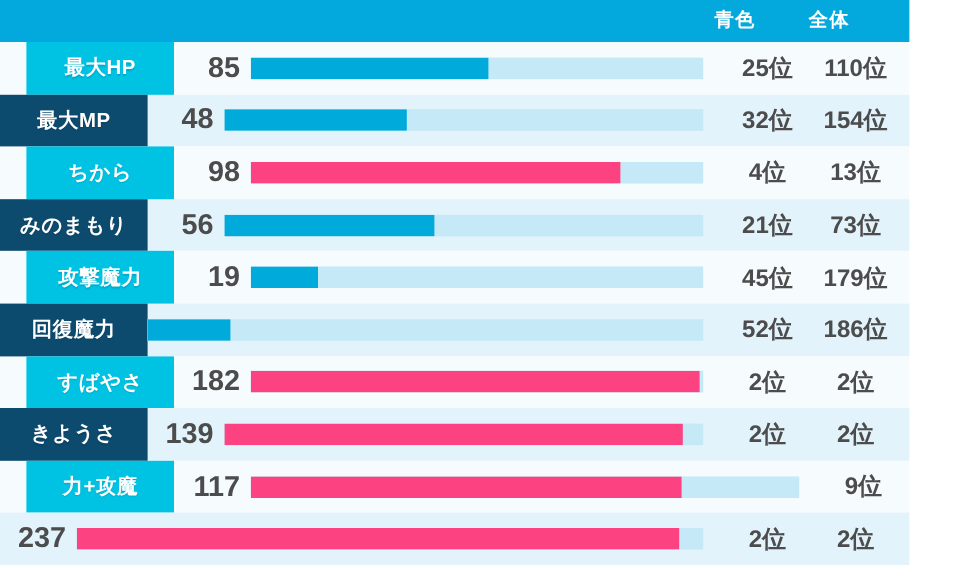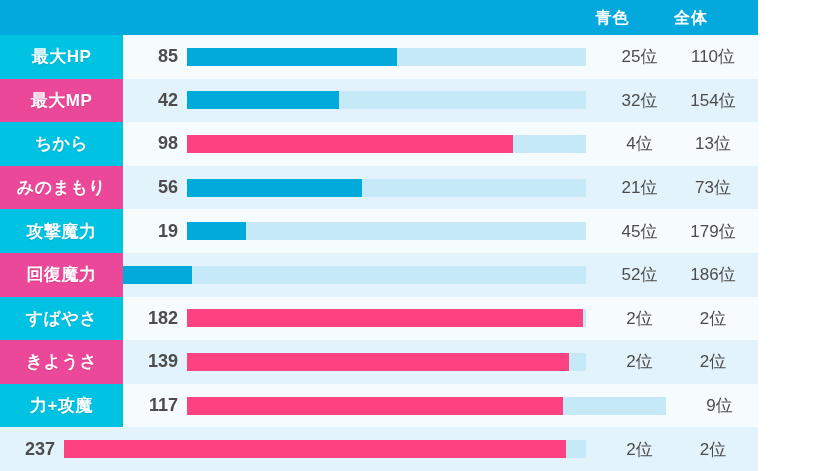--- a/index.html
+++ b/index.html
@@ -56,52 +56,52 @@
 
   
   .rows {
     display: block;
   }
   .stat-row {
     display: flex;
     align-items: stretch;
     height: 43.6px;
   }
-  .stat-row.odd  { background: #f6fbfe; }
+  .stat-row.odd  { background: #f6fbfe; padding-left: 22px; }
   .stat-row.even { background: #e3f3fb; }
 
   .label-cell {
     width: 123px;
     flex: 0 0 123px;
     display: flex;
     align-items: center;
     justify-content: center;
     color: #ffffff;
     font-size: 17px;
     font-weight: bold;
     letter-spacing: 0.5px;
     text-shadow: 0 1px 1px rgba(0,0,0,0.12);
     box-sizing: border-box;
     padding: 0 2px;
   }
   .label-cell.tint-a { background: #00c2e3; }
-  .label-cell.tint-b { background: #ec4899; }
+  .label-cell.tint-b { background: #0c4a6e; }
   .label-cell .lbl-text { white-space: nowrap; }
   .label-cell.shrink .lbl-text { font-size: 15.5px; letter-spacing: 0px; }
 
   .value-cell {
     width: 64px;
     flex: 0 0 64px;
     display: flex;
     align-items: center;
     justify-content: flex-end;
     padding-right: 9px;
     box-sizing: border-box;
     color: #4c4c4c;
-    font-size: 18px;
+    font-size: 24px;
     font-weight: bold;
   }
 
   .bar-cell {
     flex: 1 1 auto;
     display: flex;
     align-items: center;
     padding-right: 15px;
     box-sizing: border-box;
   }
@@ -122,22 +122,23 @@
   .bar-fill.blue { background: #00abdc; }
   .bar-fill.pink { background: #fc4280; }
 
   .rank-cell {
     width: 77px;
     flex: 0 0 77px;
     display: flex;
     align-items: center;
     justify-content: center;
     color: #4c4c4c;
-    font-size: 17px;
-    box-sizing: border-box;
+    font-size: 20px;
+    box-sizing: border-box;
+    font-weight: bold;
   }
   .rank-cell.wide {
     width: 80px;
     flex: 0 0 80px;
     padding-right: 10px;
   }
 </style>
 </head>
 <body>
 
@@ -161,21 +162,21 @@
             <div class="bar-fill blue" style="width: 52.6%;"></div>
           </div>
         </div>
         <div class="rank-cell">25位</div>
         <div class="rank-cell wide">110位</div>
       </div>
       <div class="stat-row even">
         <div class="label-cell tint-b">
           <span class="lbl-text">最大MP</span>
         </div>
-        <div class="value-cell">42</div>
+        <div class="value-cell">48</div>
         <div class="bar-cell">
           <div class="bar-track">
             <div class="bar-fill blue" style="width: 38.1%;"></div>
           </div>
         </div>
         <div class="rank-cell">32位</div>
         <div class="rank-cell wide">154位</div>
       </div>
       <div class="stat-row odd">
         <div class="label-cell tint-a">

